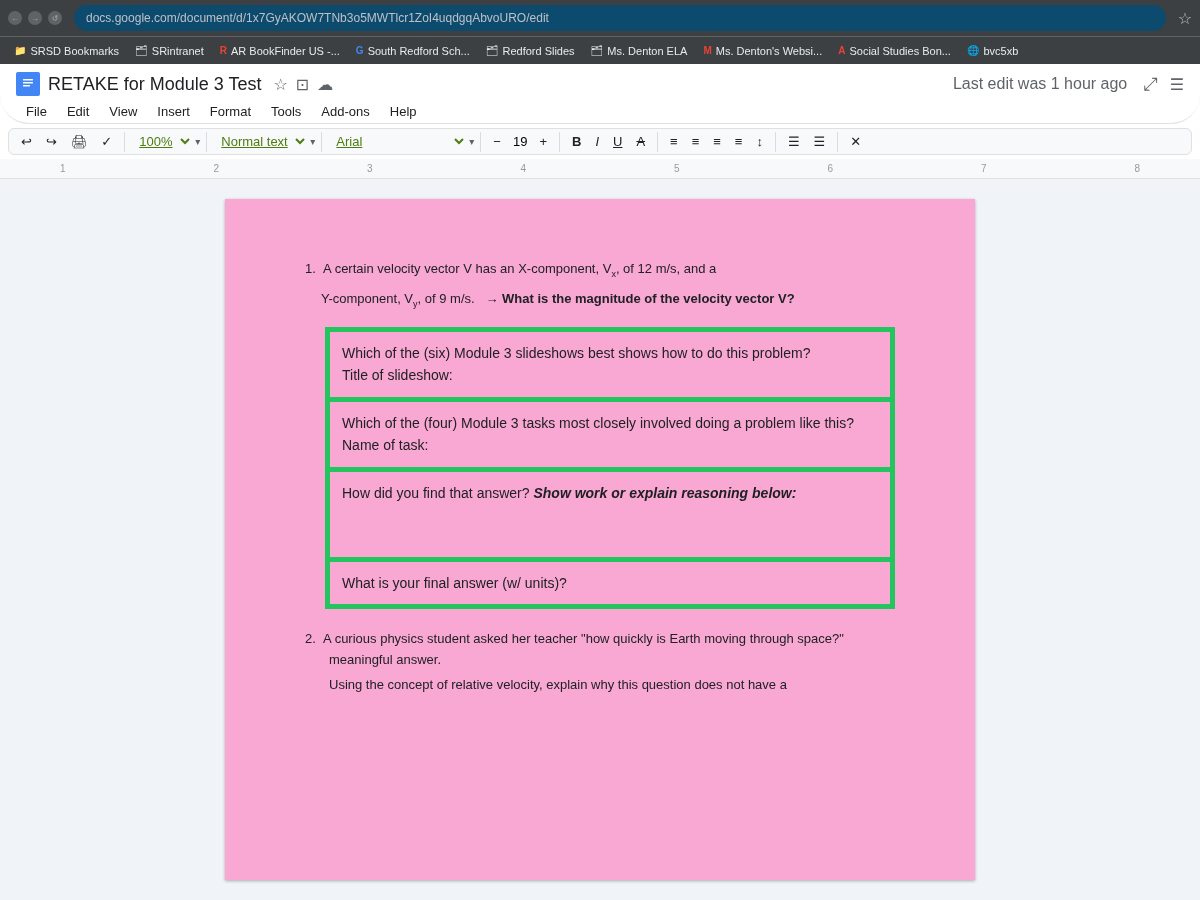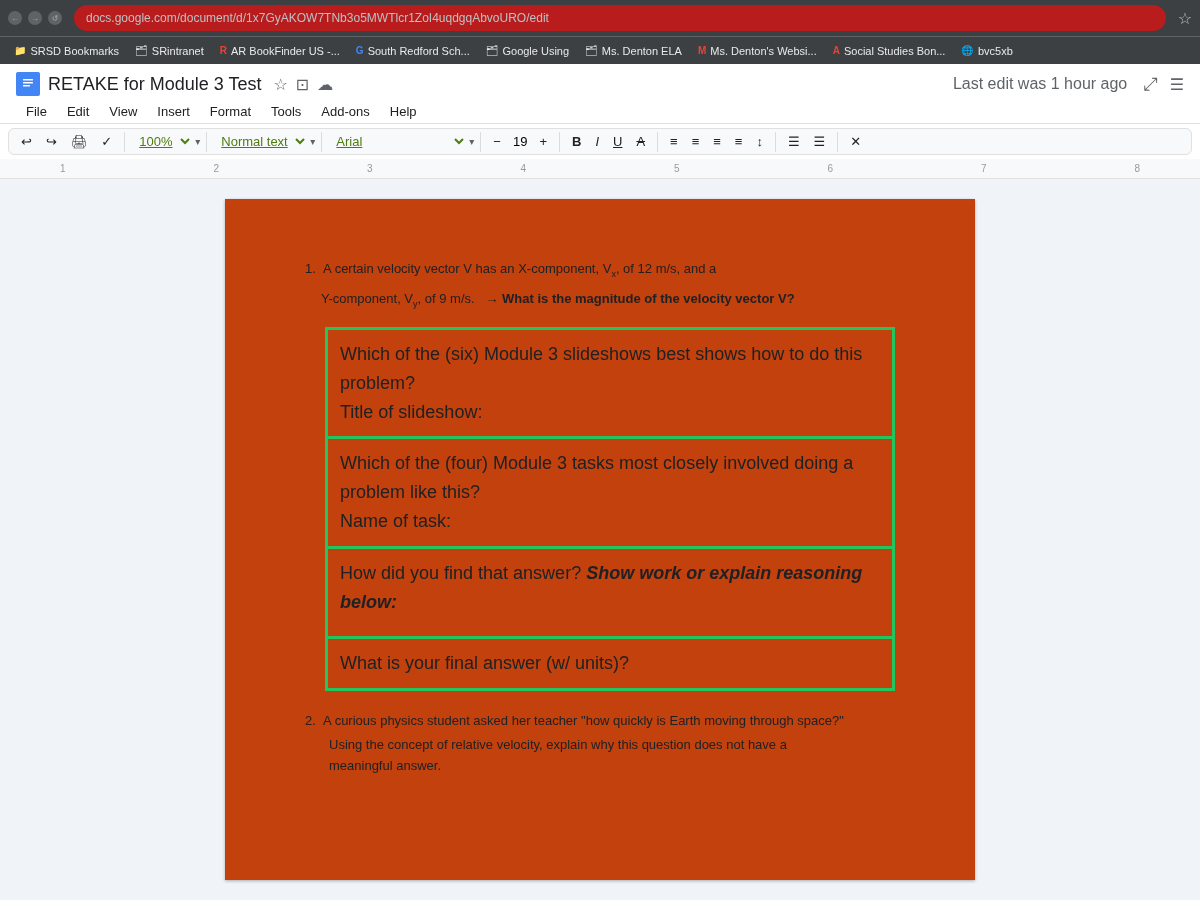--- a/index.html
+++ b/index.html
@@ -28,21 +28,21 @@
       font-size: 8px;
       display: flex; align-items: center; justify-content: center;
       color: transparent;
     }
     .ctrl-back { background: #5f6368; color: #aaa; }
     .ctrl-fwd { background: #5f6368; color: #aaa; }
     .ctrl-reload { background: #5f6368; color: #aaa; }
 
     .address-bar {
       flex: 1;
-      background: #b91c1c;
+      background: #0c4a6e;
       border-radius: 18px;
       height: 26px;
       display: flex;
       align-items: center;
       padding: 0 12px;
       color: #bdc1c6;
       font-size: 12px;
     }
 
     
@@ -76,20 +76,21 @@
       height: calc(900px - 64px);
       display: flex;
       flex-direction: column;
     }
 
     
     .docs-header {
       background: #fff;
       padding: 8px 16px 0 16px;
       border-bottom: 1px solid #e0e0e0;
+      border-radius: 29px;
     }
     .docs-title-row {
       display: flex;
       align-items: center;
       gap: 8px;
       margin-bottom: 4px;
     }
     .docs-icon {
       width: 24px; height: 24px;
       background: #4285f4;
@@ -190,21 +191,21 @@
     
     .docs-content-area {
       flex: 1;
       background: #f0f4f9;
       overflow-y: auto;
       display: flex;
       justify-content: center;
       padding: 20px 0;
     }
     .page {
-      background: #c2410c;
+      background: #f9a8d4;
       width: 750px;
       min-height: 500px;
       box-shadow: 0 1px 3px rgba(0,0,0,0.3);
       padding: 60px 80px;
       font-size: 13px;
       color: #202124;
       line-height: 1.6;
       position: relative;
     }
 
@@ -220,23 +221,23 @@
       font-size: 13px;
     }
 
     .answer-table {
       border: 1px solid #333;
       border-collapse: collapse;
       width: 100%;
       margin: 12px 0;
     }
     .answer-table td {
-      border: 3px solid #22c55e;
+      border: 5px solid #22c55e;
       padding: 10px 12px;
-      font-size: 18px;
+      font-size: 14px;
       vertical-align: top;
       min-height: 40px;
     }
 
     .question-2 {
       font-size: 13px;
     }
     sub { font-size: 9px; }
     .bold-text { font-weight: bold; }
   </style>
@@ -267,21 +268,21 @@
   <div class="bookmark-item">
     <span class="bookmark-icon" style="color:#ea4335; font-weight:bold;">R</span>
     <span>AR BookFinder US -...</span>
   </div>
   <div class="bookmark-item">
     <span class="bookmark-icon" style="color:#4285f4; font-weight:bold;">G</span>
     <span>South Redford Sch...</span>
   </div>
   <div class="bookmark-item">
     <span class="bookmark-icon">🗂</span>
-    <span>Google Using</span>
+    <span>Redford Slides</span>
   </div>
   <div class="bookmark-item">
     <span class="bookmark-icon">🗂</span>
     <span>Ms. Denton ELA</span>
   </div>
   <div class="bookmark-item">
     <span class="bookmark-icon" style="color:#ea4335; font-weight:bold;">M</span>
     <span>Ms. Denton's Websi...</span>
   </div>
   <div class="bookmark-item">
@@ -447,23 +448,23 @@
             </td>
           </tr>
         </tbody>
           </table>
       </div>
 
       <div class="question-2">
         <div>
           2.&nbsp;&nbsp;A curious physics student asked her teacher "how quickly is Earth moving through space?"
         </div>
+        <div style="margin-left:24px;">
+          meaningful answer.
+        </div>
         <div style="margin-left:24px; margin-top:4px;">
           Using the concept of relative velocity, explain why this question does not have a
         </div>
-        <div style="margin-left:24px;">
-          meaningful answer.
-        </div>
       </div>
 
     </div>
   </div>
 </div>
 
 </body></html>

